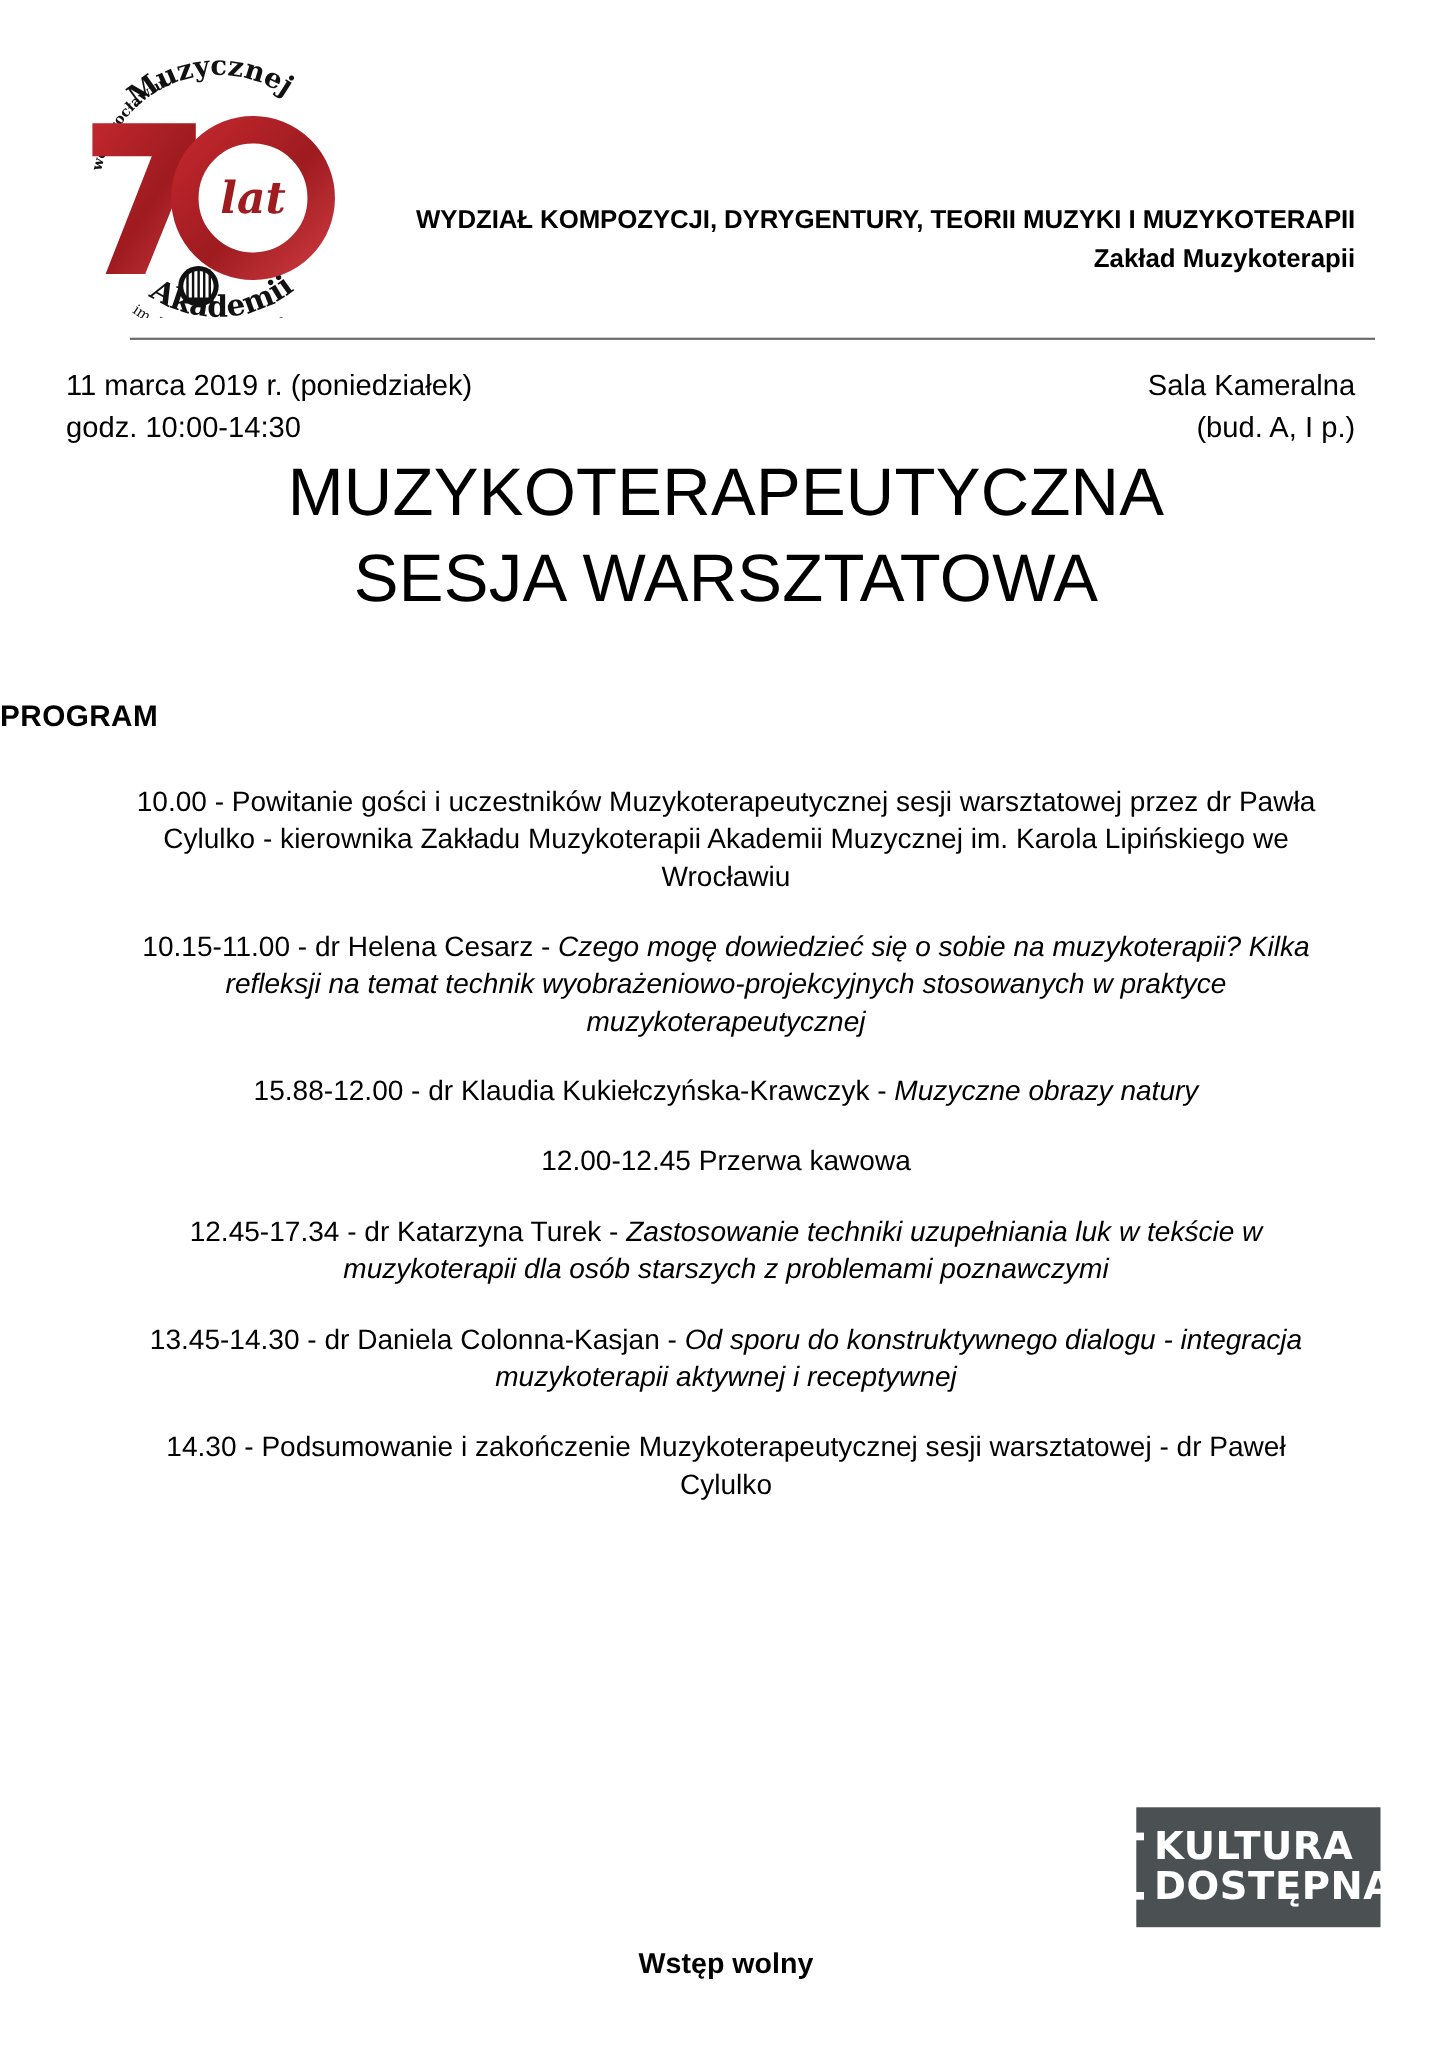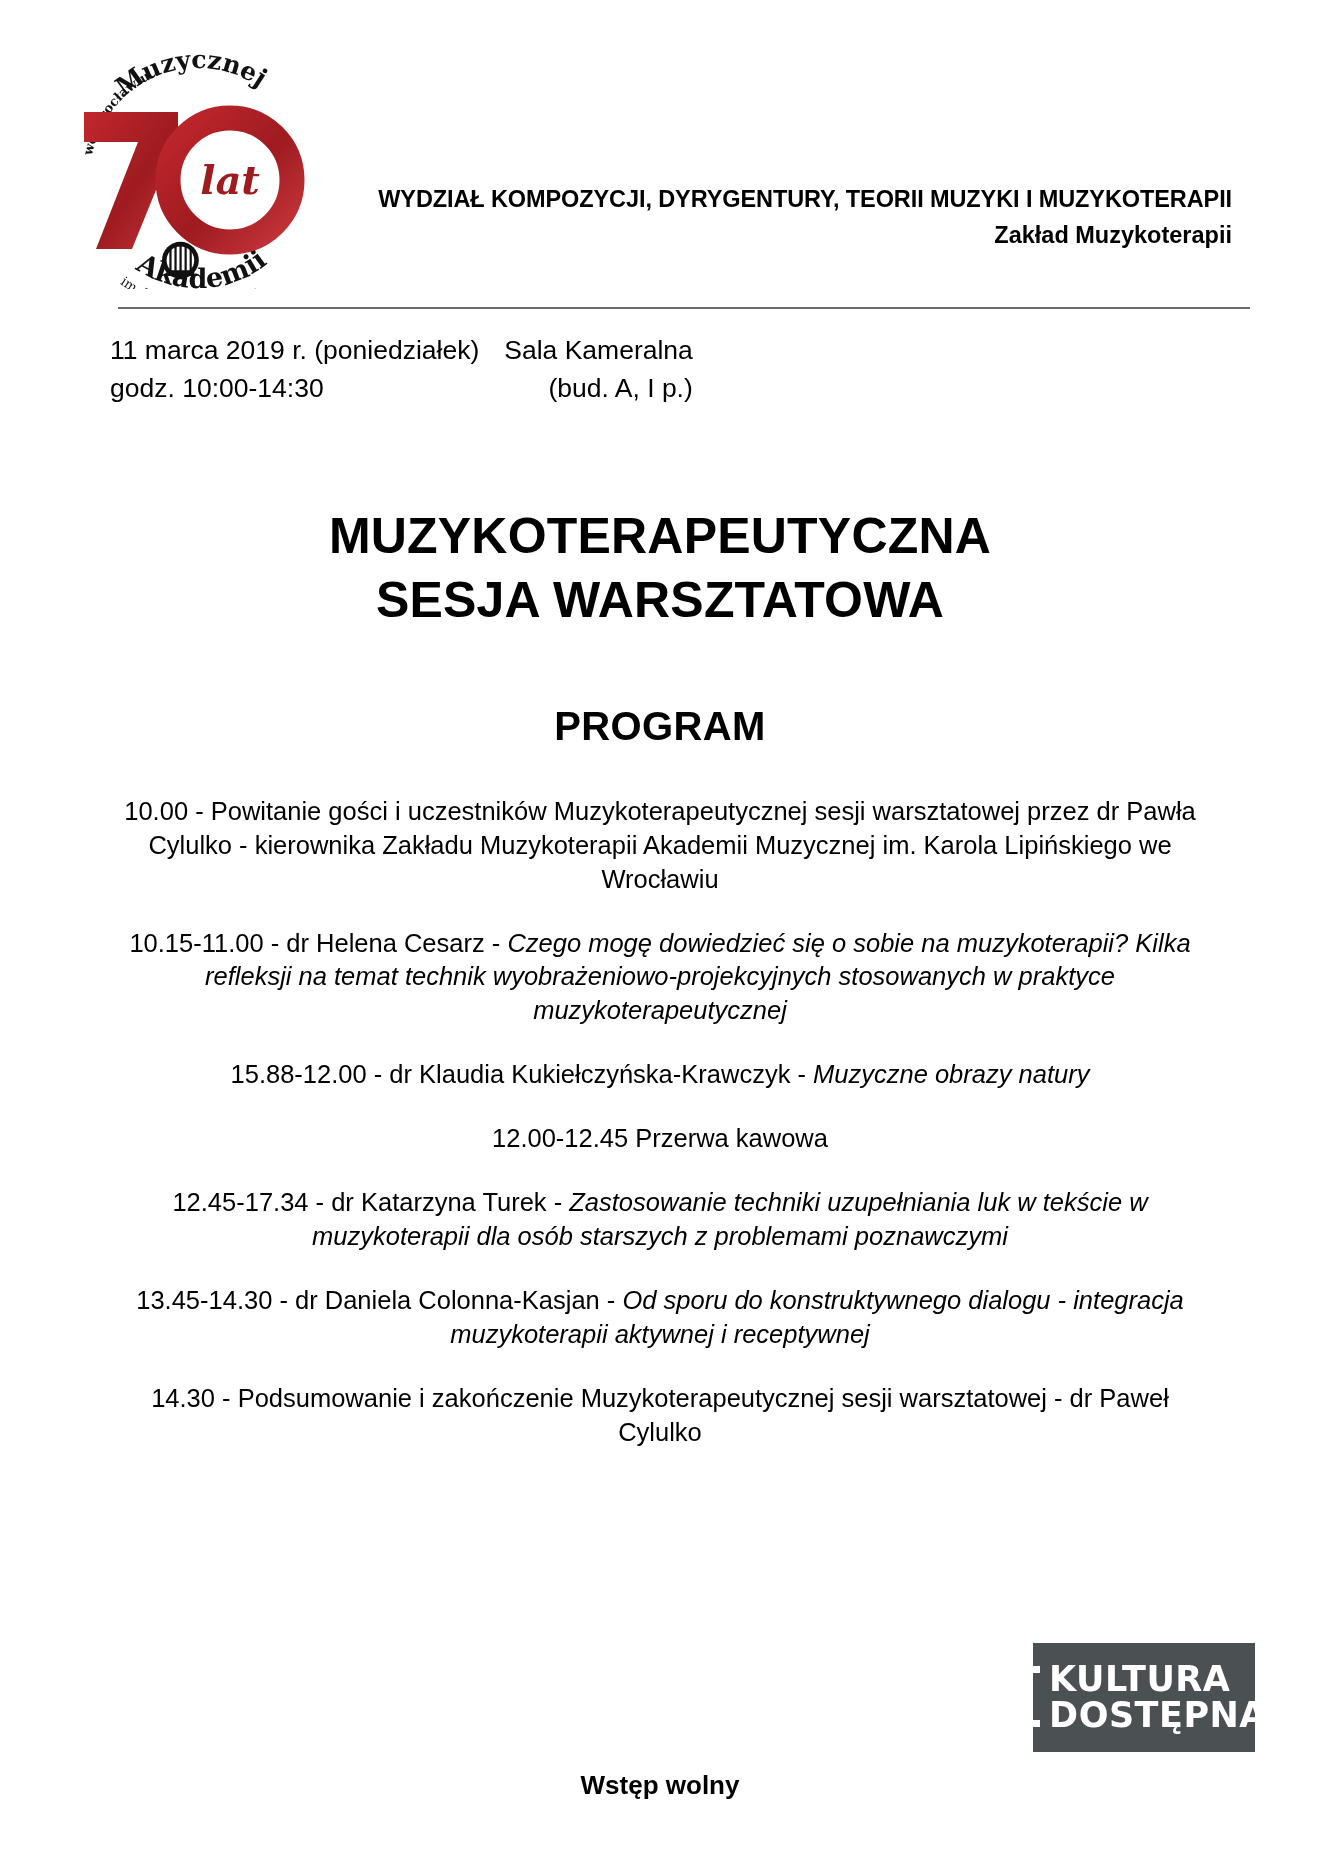--- a/index.html
+++ b/index.html
@@ -66,49 +66,48 @@
   
   .divider {
     margin: 18px 70px 0 118px;
     height: 2px;
     background: #6b6b6b;
   }
 
   
   .meta-row {
     display: flex;
-    justify-content: flex-start;
+    justify-content: space-between;
     align-items: flex-start;
-    padding: 22px 88px 0 110px;
+    padding: 22px 88px 0 60px;
   }
 
   .meta-left { text-align: left; }
   .meta-right { text-align: right; margin-left: 25px; }
 
   .meta-line {
     font-size: 26.5px;
     line-height: 1.45;
     white-space: nowrap;
   }
 
   
   .main-title {
     text-align: center;
-    margin-top: 96px;
-    font-size: 50px;
+    font-size: 61px;
     line-height: 1.28;
-    font-weight: bold;
+    font-weight: normal;
     letter-spacing: 0.2px;
   }
   .main-title .tl { display: block; }
 
   
   .program-heading {
-    text-align: center;
-    font-size: 40px;
+    text-align: left;
+    font-size: 27px;
     font-weight: bold;
     margin-top: 72px;
     letter-spacing: 0.4px;
   }
 
   .program-list {
     margin-top: 46px;
     padding: 0 120px;
   }
 

